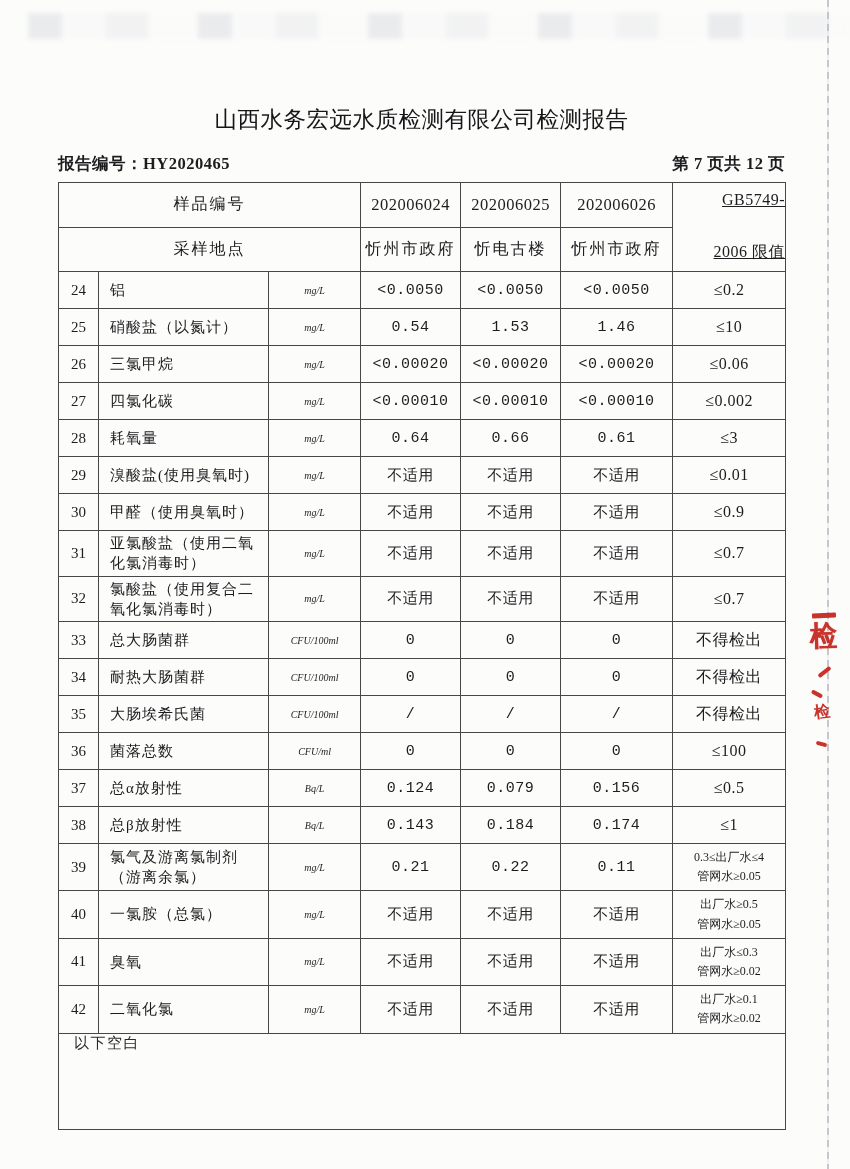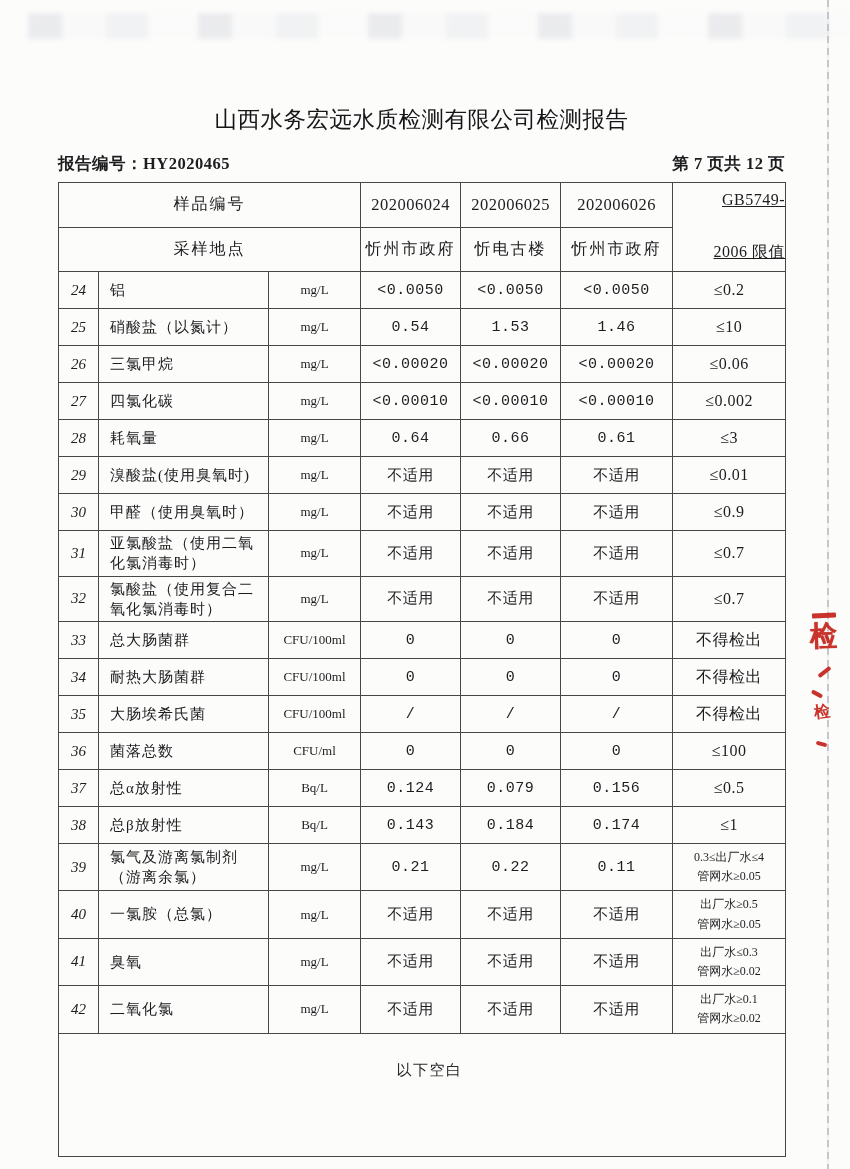--- a/index.html
+++ b/index.html
@@ -51,31 +51,31 @@
   }
   .head-row td{height:37px;font-size:16px;letter-spacing:2px;}
   .head-row td.id-cell{letter-spacing:.5px;font-size:16.5px;}
   td.limit-head{
     letter-spacing:.5px;font-size:16px;padding:8px 0;
   }
   .limit-head .lh-inner{
     height:72px;display:flex;flex-direction:column;justify-content:space-between;align-items:flex-end;text-decoration:underline;
   }
   tbody td{height:32px;}
-  td.c-no{font-size:15px;font-style:italic;}
+  td.c-no{font-size:15px;}
   td.c-name{
     text-align:left;padding-left:11px;letter-spacing:1px;white-space:pre-line;line-height:1.35;
   }
-  td.c-unit{font-size:13px;letter-spacing:0;}
+  td.c-unit{font-size:10px;letter-spacing:0;font-style:italic;}
   td.c-val{font-size:15px;letter-spacing:.5px;font-family:Liberation Mono, monospace;}
   td.c-limit{font-size:16px;letter-spacing:.5px;}
   td.c-limit.multiline{font-size:12px;letter-spacing:0;white-space:pre-line;line-height:1.6;padding:4px 17px;}
   tr.blank-tr td{
-    height:95px;vertical-align:top;text-align:center;
-    padding:27px 0 0 15px;font-size:15px;letter-spacing:1.5px;color:#2a2a2c;
+    height:95px;vertical-align:top;text-align:left;
+    padding:0 0 0 15px;font-size:15px;letter-spacing:1.5px;color:#2a2a2c;
   }
   
   .stamp{
     position:absolute;left:803px;top:604px;width:46px;height:175px;
     color:#c5251d;opacity:.93;pointer-events:none;
     font-family:"Liberation Serif",serif;
   }
   .stamp .bar{position:absolute;left:9px;top:9px;width:24px;height:5px;background:#c5251d;border-radius:1px;transform:rotate(-3deg);}
   .stamp .char{position:absolute;left:7px;top:14px;font-size:27px;font-weight:700;transform:scaleY(1.05) rotate(-2deg);text-shadow:0 0 1px #c5251d;}
   .stamp .stroke1{position:absolute;left:14px;top:66px;width:15px;height:4px;background:#c5251d;transform:rotate(-38deg);border-radius:2px;}

